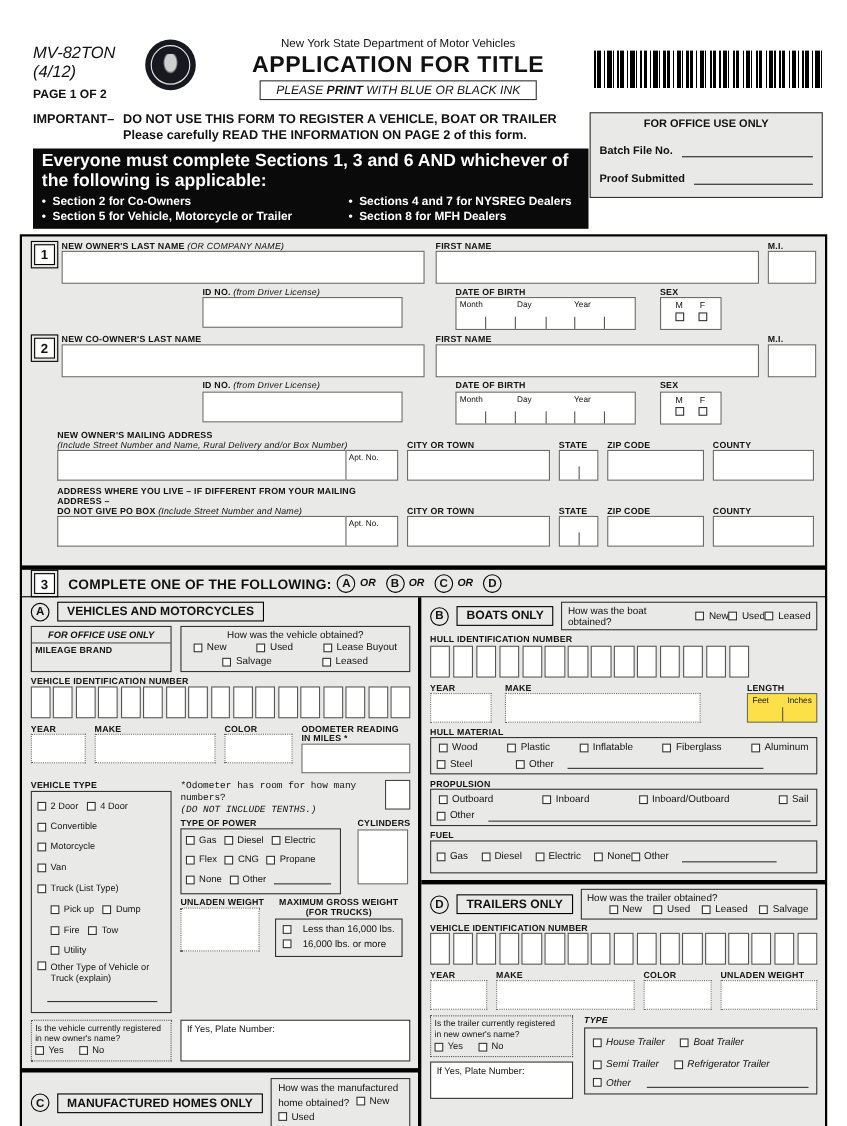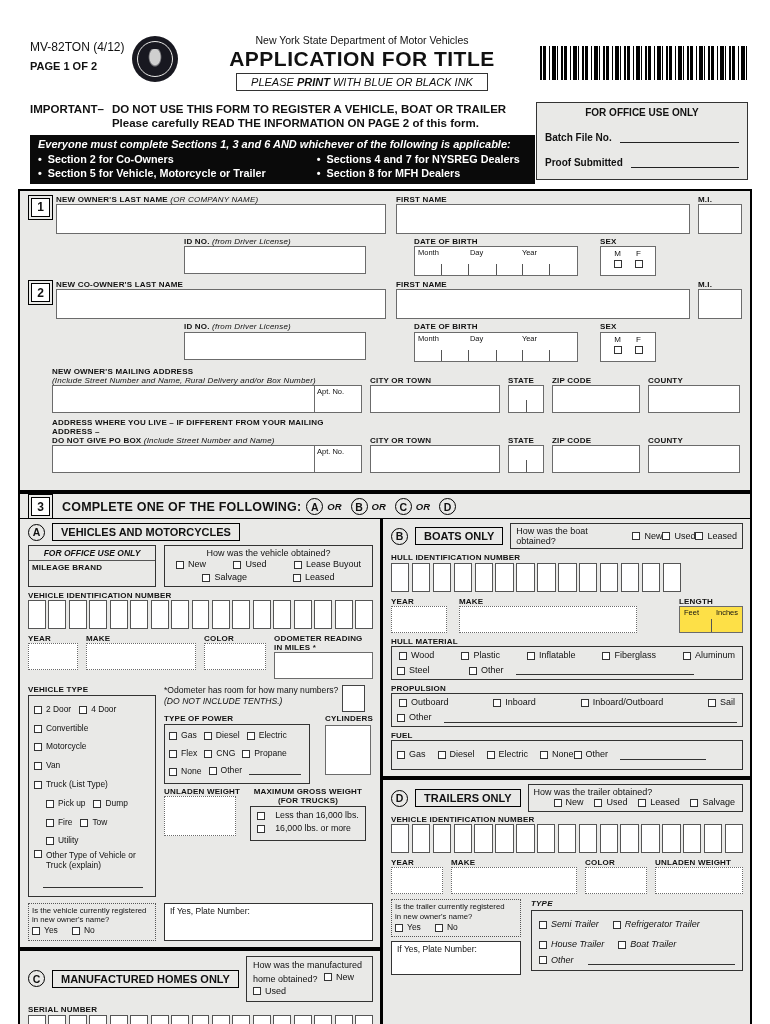--- a/index.html
+++ b/index.html
@@ -2,40 +2,40 @@
 <html><head>
 <meta charset="utf-8">
 <style>
   * { box-sizing: border-box; margin:0; padding:0; }
   html,body { width:770px; height:1024px; background:#fff; font-family:"Liberation Sans",sans-serif; color:#111; overflow:hidden; }
   .page { position:relative; width:770px; height:1024px; padding-top:34px; }
 
   
   .hdr1 { display:flex; align-items:flex-start; padding:0 22px 0 30px; height:64px; }
   .hdr-left { width:100px; padding-top:6px; }
-  .form-no { font-size:12px; }
+  .form-no { font-size:15px;font-style:italic; }
   .page-no { font-size:11px; font-weight:bold; margin-top:6px; }
   .seal { width:46px; height:46px; border-radius:50%; background:#181820; position:relative; flex:0 0 auto; margin:2px 6px 0 2px; }
   .seal::before { content:""; position:absolute; inset:5px; border:1.5px solid #e9e9e7; border-radius:50%; }
   .seal::after { content:""; position:absolute; left:15px; top:13px; width:16px; height:20px; background:radial-gradient(ellipse at 50% 40%, #cfcfcf 0 45%, transparent 60%); }
   .hdr-center { flex:1; text-align:center; }
   .agency { font-size:10.5px; }
   .title { font-size:21px; font-weight:bold; letter-spacing:.5px; margin-top:1px; }
   .print-box { display:inline-block; border:1.5px solid #333; padding:2px 14px; font-size:11px; font-style:italic; margin-top:2px; background:#fff; }
   .print-box b { font-style:italic; }
   .barcode { width:208px; height:34px; margin-top:12px; flex:0 0 auto;
     background: repeating-linear-gradient(90deg,#000 0 2px,#fff 2px 3px,#000 3px 6px,#fff 6px 9px,#000 9px 10px,#fff 10px 12px,#000 12px 16px,#fff 16px 17px,#000 17px 18px,#fff 18px 21px); }
 
   .hdr2 { display:flex; padding:4px 22px 0 30px; }
   .hdr2-left { width:505px; }
   .important { display:flex; font-weight:bold; font-size:11.5px; line-height:1.25; }
   .imp-label { margin-right:8px; white-space:nowrap; }
   .imp-lines { }
   .banner { background:#0a0a0a; color:#fff; margin-top:4px; padding:3px 8px 5px 8px; }
-  .banner-head { font-size:11px; font-weight:bold;font-style:italic; }
+  .banner-head { font-size:16px; font-weight:bold; }
   .banner-grid { display:flex; font-size:10.8px; font-weight:bold; margin-top:1px; }
   .banner-col1 { width:57%; }
   .banner-item { display:flex; gap:6px; margin-top:2px; }
   .office { margin-left:auto; width:212px; height:78px; border:1.6px solid #333; background:#e9e9e7; padding:4px 8px; }
   .office-title { text-align:center; font-size:10px; font-weight:bold; }
   .office-row { display:flex; align-items:flex-end; font-size:10px; font-weight:bold; margin-top:14px; }
   .wline { flex:1; border-bottom:1.2px solid #222; margin-left:8px; height:10px; }
 
   
   .form { margin:5px 18px 0 18px; border:2.5px solid #000; background:#e9e9e7; position:relative; }
@@ -97,21 +97,21 @@
 
   .split2 { position:relative; background:#fde047; border:1.2px solid #6b6b6b; height:27px; font-size:7.5px; padding:1px 4px; display:flex; justify-content:space-between; }
   .split2::after { content:""; position:absolute; bottom:0; left:50%; width:1px; height:13px; background:#555; }
 
   .amid { display:flex; margin-top:6px; }
   .vtbox { width:128px; border:1.4px solid #333; padding:3px 4px 4px 5px; }
   .vtbox .cbi { margin-right:8px; font-size:8.4px; }
   .vtrow { margin-top:1px; }
   .indent { padding-left:12px; }
   .aright { flex:1; margin-left:8px; }
-  .odoq { display:flex; gap:4px; }
+  .odoq { display:flex; gap:4px;font-family:Liberation Mono, monospace; }
   .odoq-text { font-size:8.6px; line-height:1.25; }
   .odobox { width:23px; height:27px; background:#fff; border:1.3px solid #444; flex:0 0 auto; }
   .powerrow { display:flex; margin-top:2px; }
   .powerbox { width:146px; border:1.4px solid #333; padding:1px 4px 3px 4px; }
   .powerbox .cbi { margin-right:7px; font-size:8.6px; }
   .cylcol { margin-left:auto; text-align:right; }
   .cylbox { width:46px; height:50px; background:#fff; border:1.2px solid #6b6b6b; margin-top:1px; }
   .weightrow { display:flex; margin-top:3px; }
   .unlbox { width:72px; height:40px; background:#fff; border:1.2px dotted #6b6b6b; }
   .grosscol { margin-left:10px; }
@@ -854,31 +854,31 @@
                     <span>No</span>
                   </span></div>
             </div>
             <div class="platebox" style="margin:4px 0 0 0; height:34px;"><span>If Yes, Plate Number:</span></div>
           </div>
           <div class="typecol">
             <div class="lbl">TYPE</div>
             <div class="typebox">
               <div class="trow"><span class="cbi">
                     <span class="cb"></span>
+                    <span>House Trailer</span>
+                  </span><span class="cbi">
+                    <span class="cb"></span>
+                    <span>Boat Trailer</span>
+                  </span></div>
+              <div class="trow"><span class="cbi">
+                    <span class="cb"></span>
                     <span>Semi Trailer</span>
                   </span><span class="cbi">
                     <span class="cb"></span>
                     <span>Refrigerator Trailer</span>
-                  </span></div>
-              <div class="trow"><span class="cbi">
-                    <span class="cb"></span>
-                    <span>House Trailer</span>
-                  </span><span class="cbi">
-                    <span class="cb"></span>
-                    <span>Boat Trailer</span>
                   </span></div>
               <div class="trow" style="display:flex; align-items:center;">
                 <span class="cbi">
                     <span class="cb"></span>
                     <span>Other</span>
                   </span>
                 <span class="fl" style="flex:1;"></span>
               </div>
             </div>
           </div>

